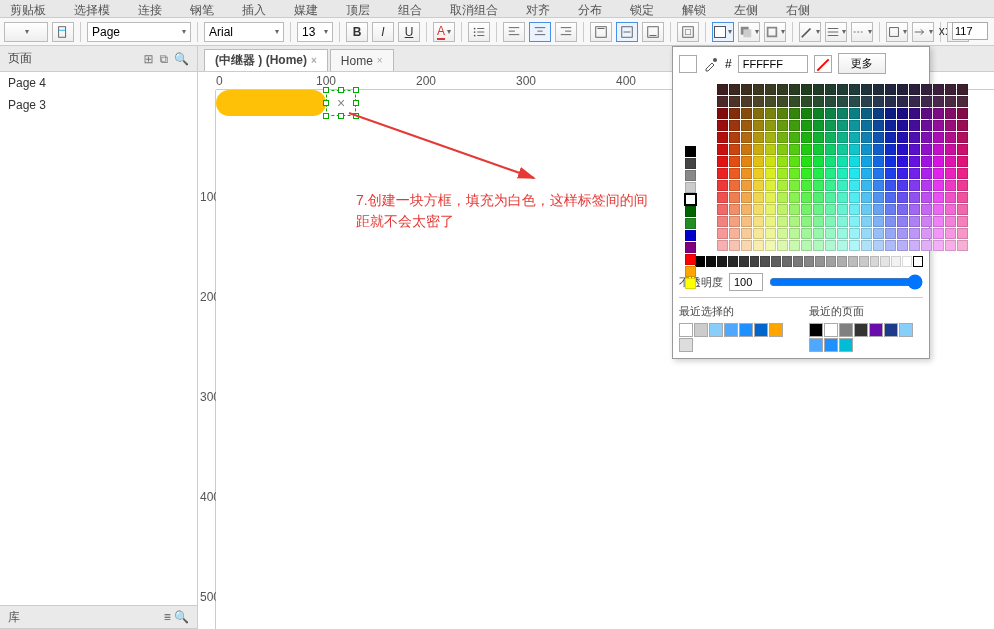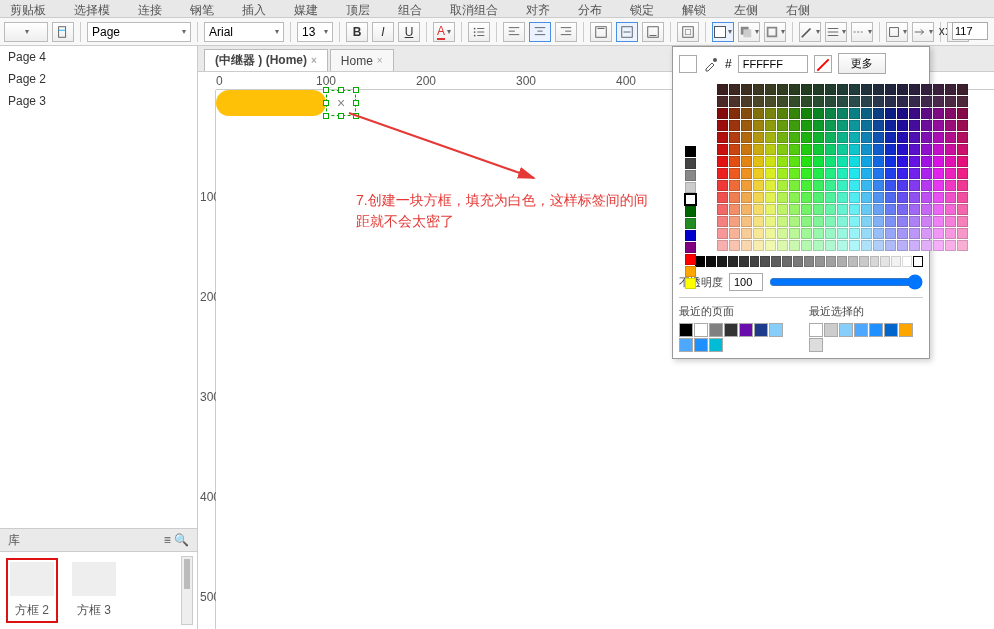--- a/index.html
+++ b/index.html
@@ -234,44 +234,38 @@
     </div>
 </div>
 
 <div class="x-input">
   <span>x:</span>
   <input type="text" value="117" style="">
 </div>
 
 <div class="split">
   <div class="left">
+    <div class="panel-hdr">
+      <span>页面</span>
+      <div class="icons">
+        <span>⊞</span>
+        <span>⧉</span>
+        <span>🔍</span>
+      </div>
+    </div>
     <div class="page-list">
       <div class="row">Page 4</div>
-      <div class="row">Page 2</div>
       <div class="row">Page 3</div>
     </div>
     <div style="flex:1"></div>
     <div class="lib-hdr">
       <span>库</span>
       <div class="icons">
         <span>≡</span>
         <span>🔍</span>
-      </div>
-    </div>
-    <div class="lib-items" style="position:relative">
-      <div style="position:absolute;right:4px;top:4px;bottom:4px;width:12px;background:#eee;border:1px solid #ccc">
-          <div style="background:#bbb;height:30px;margin:2px"></div>
-        </div>
-      <div class="lib-item sel">
-        <div class="shape"></div>
-        <div>方框 2</div>
-      </div>
-      <div class="lib-item">
-        <div class="shape"></div>
-        <div>方框 3</div>
       </div>
     </div>
   </div>
 
   <div class="center">
     <div class="tabs">
       <div class="tab active">
           <span>(中继器 ) (Home)</span>
           <span class="x">×</span>
         </div>
@@ -668,44 +662,44 @@
         </div>
 
       <div class="slider">
         <label>不透明度</label>
         <input type="text" style="width: 34px;" value="100">
         <input type="range" min="0" max="100" value="100" style="">
       </div>
       <hr>
       <div class="twocol">
         <div style="flex:1">
+          <div class="section-label">最近选择的</div>
+          <div class="recent" id="recentsel">
+              <div style="background: rgb(255, 255, 255);"></div>
+              <div style="background: rgb(204, 204, 204);"></div>
+              <div style="background: rgb(135, 206, 250);"></div>
+              <div style="background: rgb(79, 168, 255);"></div>
+              <div style="background: rgb(30, 144, 255);"></div>
+              <div style="background: rgb(0, 102, 204);"></div>
+              <div style="background: rgb(255, 165, 0);"></div>
+              <div style="background: rgb(221, 221, 221);"></div>
+            </div>
+        </div>
+        <div style="flex:1">
           <div class="section-label">最近的页面</div>
           <div class="recent" id="recentpage">
               <div style="background: rgb(0, 0, 0);"></div>
               <div style="background: rgb(255, 255, 255);"></div>
               <div style="background: rgb(128, 128, 128);"></div>
               <div style="background: rgb(51, 51, 51);"></div>
               <div style="background: rgb(106, 13, 173);"></div>
               <div style="background: rgb(30, 58, 138);"></div>
               <div style="background: rgb(135, 206, 250);"></div>
               <div style="background: rgb(79, 168, 255);"></div>
               <div style="background: rgb(30, 144, 255);"></div>
               <div style="background: rgb(0, 188, 212);"></div>
             </div>
         </div>
-        <div style="flex:1">
-          <div class="section-label">最近选择的</div>
-          <div class="recent" id="recentsel">
-              <div style="background: rgb(255, 255, 255);"></div>
-              <div style="background: rgb(204, 204, 204);"></div>
-              <div style="background: rgb(135, 206, 250);"></div>
-              <div style="background: rgb(79, 168, 255);"></div>
-              <div style="background: rgb(30, 144, 255);"></div>
-              <div style="background: rgb(0, 102, 204);"></div>
-              <div style="background: rgb(255, 165, 0);"></div>
-              <div style="background: rgb(221, 221, 221);"></div>
-            </div>
-        </div>
       </div>
     </div>
 
   </div>
 </div>
 
 </body></html>

